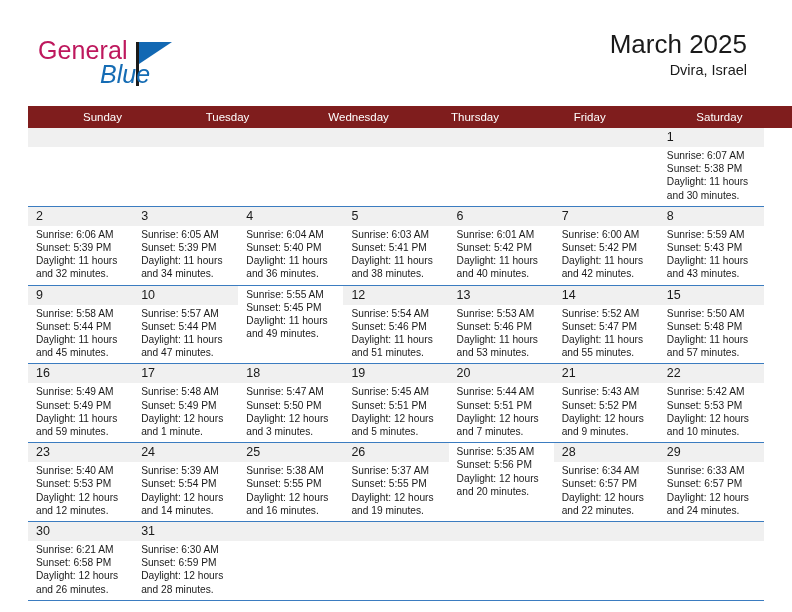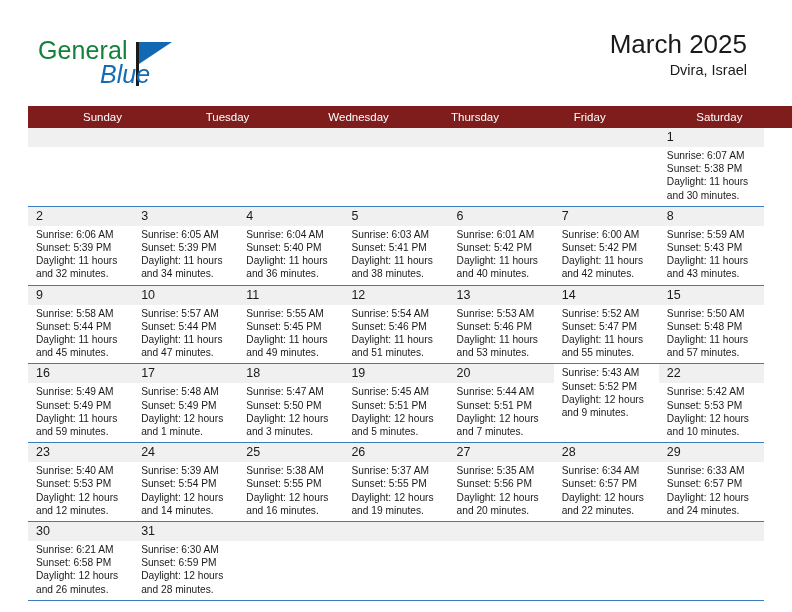--- a/index.html
+++ b/index.html
@@ -37,21 +37,21 @@
     top: 8px;
     width: 190px;
     height: 56px;
   }
   .logo-general {
     position: absolute;
     left: 0;
     top: 0;
     font-size: 25px;
     letter-spacing: 0.1px;
-    color: #15803d;
+    color: #be185d;
     font-family: "Liberation Sans", sans-serif;
   }
   .logo-blue {
     position: absolute;
     left: 62px;
     top: 24px;
     font-size: 25px;
     color: #156cb4;
     font-family: "Liberation Sans", sans-serif;
     font-style: italic;
@@ -298,21 +298,20 @@
           <div class="day">
             <div class="day-num">10</div>
             <div class="day-info">
               <div>Sunrise: 5:57 AM</div>
               <div>Sunset: 5:44 PM</div>
               <div>Daylight: 11 hours</div>
               <div>and 47 minutes.</div>
             </div>
           </div>
           <div class="day">
-            <div class="day-num">11</div>
             <div class="day-info">
               <div>Sunrise: 5:55 AM</div>
               <div>Sunset: 5:45 PM</div>
               <div>Daylight: 11 hours</div>
               <div>and 49 minutes.</div>
             </div>
           </div>
           <div class="day">
             <div class="day-num">12</div>
             <div class="day-info">
@@ -390,20 +389,21 @@
           <div class="day">
             <div class="day-num">20</div>
             <div class="day-info">
               <div>Sunrise: 5:44 AM</div>
               <div>Sunset: 5:51 PM</div>
               <div>Daylight: 12 hours</div>
               <div>and 7 minutes.</div>
             </div>
           </div>
           <div class="day">
+            <div class="day-num">21</div>
             <div class="day-info">
               <div>Sunrise: 5:43 AM</div>
               <div>Sunset: 5:52 PM</div>
               <div>Daylight: 12 hours</div>
               <div>and 9 minutes.</div>
             </div>
           </div>
           <div class="day">
             <div class="day-num">22</div>
             <div class="day-info">
@@ -445,21 +445,20 @@
           <div class="day">
             <div class="day-num">26</div>
             <div class="day-info">
               <div>Sunrise: 5:37 AM</div>
               <div>Sunset: 5:55 PM</div>
               <div>Daylight: 12 hours</div>
               <div>and 19 minutes.</div>
             </div>
           </div>
           <div class="day">
-            <div class="day-num">27</div>
             <div class="day-info">
               <div>Sunrise: 5:35 AM</div>
               <div>Sunset: 5:56 PM</div>
               <div>Daylight: 12 hours</div>
               <div>and 20 minutes.</div>
             </div>
           </div>
           <div class="day">
             <div class="day-num">28</div>
             <div class="day-info">

